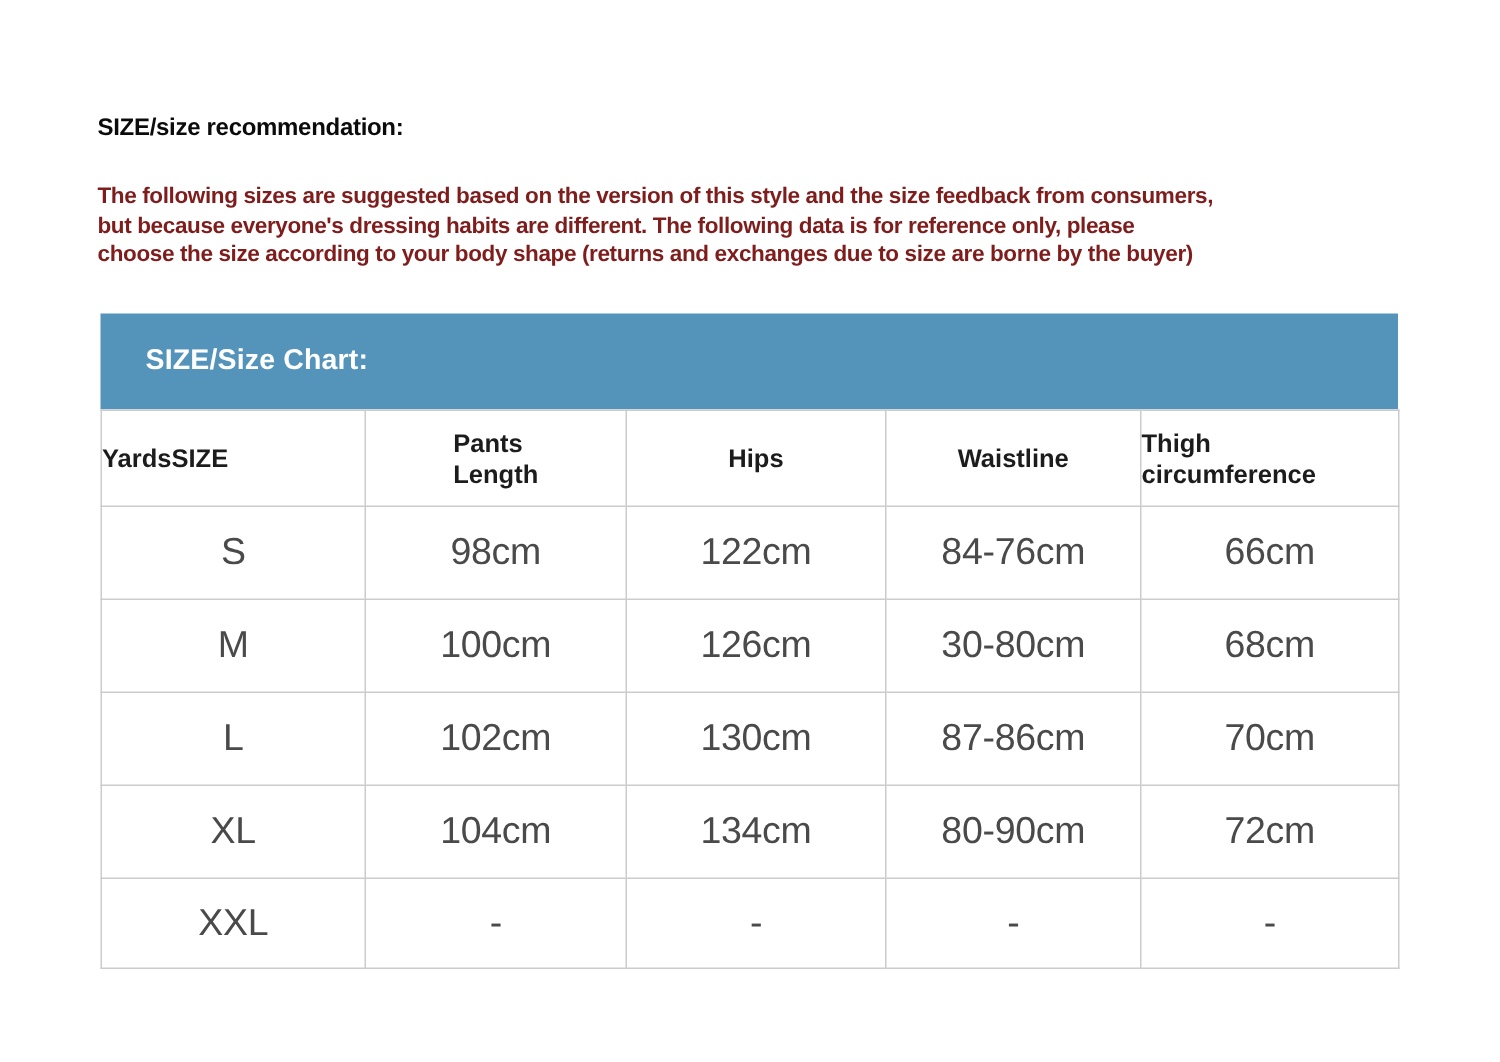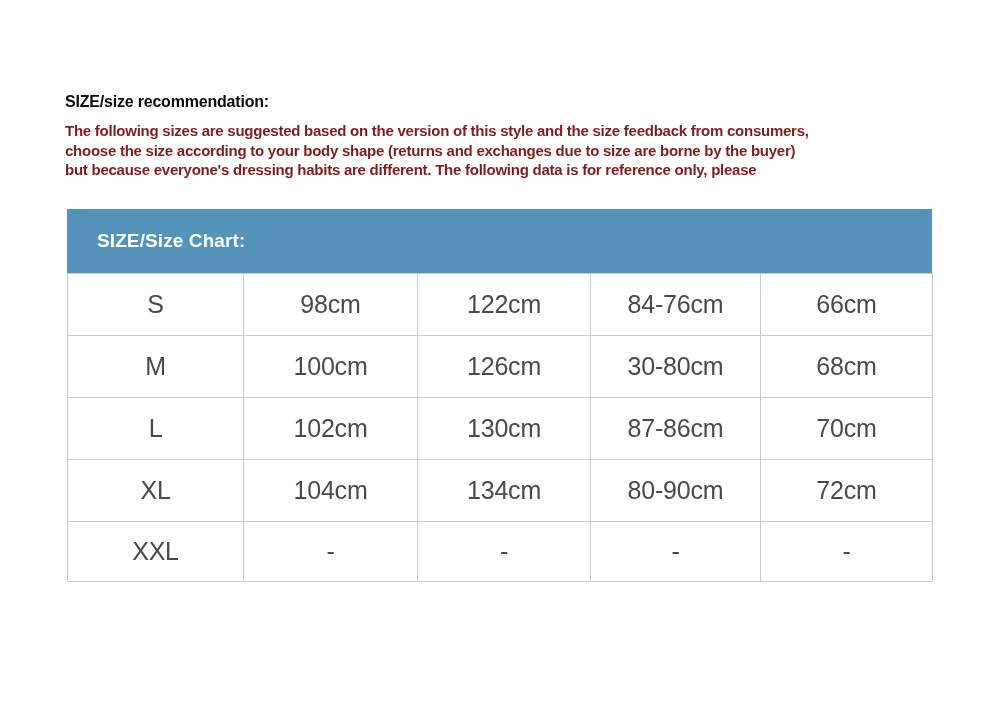--- a/index.html
+++ b/index.html
@@ -11,21 +11,21 @@
   .page {
     position: relative;
     width: 1000px;
     height: 708px;
     background: #ffffff;
     overflow: hidden;
   }
   .heading {
     position: absolute;
     left: 65px;
-    top: 93px;
+    top: 77px;
     font-size: 16px;
     font-weight: bold;
     color: #0b0b0b;
     letter-spacing: -0.2px;
   }
   .paragraph {
     position: absolute;
     left: 65px;
     top: 121px;
     width: 880px;
@@ -112,37 +112,56 @@
 </style>
 </head>
 <body>
 
 <div class="page">
 
   <div class="heading">SIZE/size recommendation:</div>
 
   <div class="paragraph">
     <div class="para-line">The following sizes are suggested based on the version of this style and the size feedback from consumers,</div>
+    <div class="para-line">but because everyone's dressing habits are different. The following data is for reference only, please</div>
     <div class="para-line">choose the size according to your body shape (returns and exchanges due to size are borne by the buyer)</div>
-    <div class="para-line">but because everyone's dressing habits are different. The following data is for reference only, please</div>
   </div>
 
   <div class="banner">
     <span class="banner-title">SIZE/Size Chart:</span>
   </div>
 
   <table class="size-table">
     <colgroup>
       <col style="width:176px">
       <col style="width:174px">
       <col style="width:173px">
       <col style="width:170px">
       <col style="width:172px">
     </colgroup>
     <tbody>
+      <tr class="header-row">
+        <th class="th-left">
+          <span class="th-text">YardsSIZE</span>
+        </th>
+        <th>
+          <span class="th-text">Pants
+Length</span>
+        </th>
+        <th>
+          <span class="th-text">Hips</span>
+        </th>
+        <th>
+          <span class="th-text">Waistline</span>
+        </th>
+        <th class="th-left5">
+          <span class="th-text">Thigh
+circumference</span>
+        </th>
+      </tr>
 
       <tr class="data-row">
         <td>S</td>
         <td>98cm</td>
         <td>122cm</td>
         <td>84-76cm</td>
         <td>66cm</td>
       </tr>
 
       <tr class="data-row">

